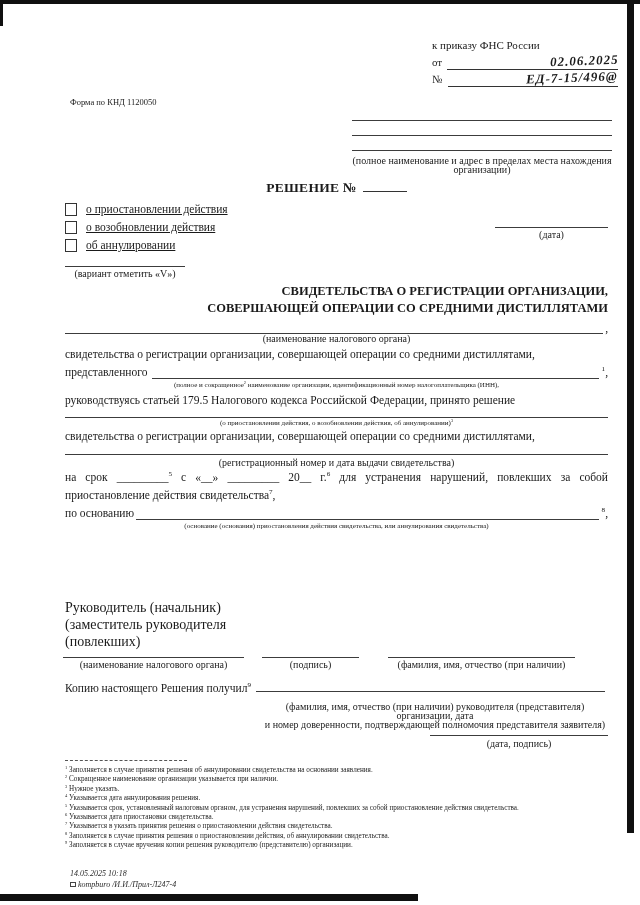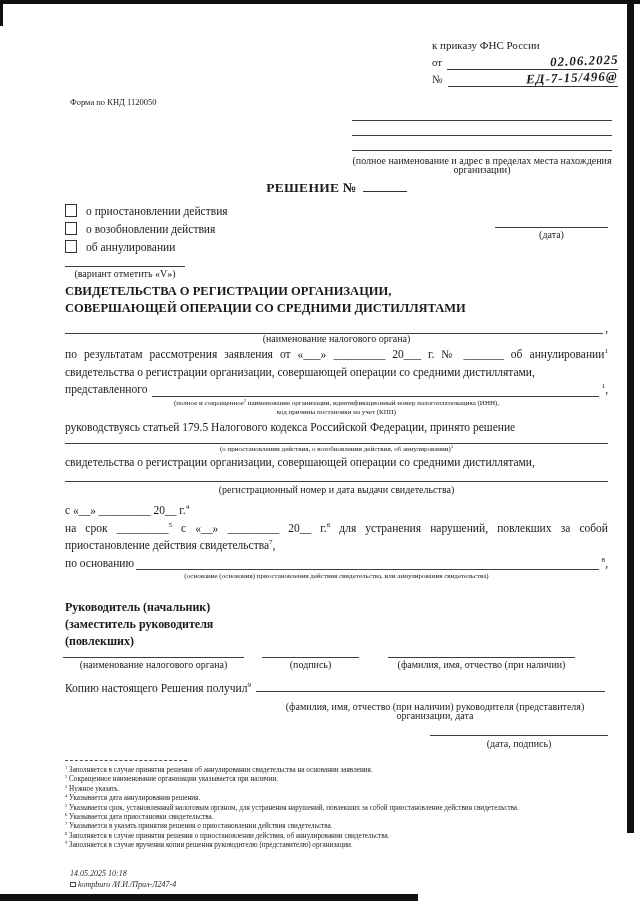--- a/index.html
+++ b/index.html
@@ -31,47 +31,47 @@
 
   .org-lines { left:352px; top:106px; width:260px; }
   .org-lines > div { height:15px; border-bottom:1px solid #3c3c3c; }
   .org-caption { left:352px; top:156px; width:260px; }
 
   .title { left:65px; top:180px; width:543px; text-align:center;
            font-size:13.5px; font-weight:bold; letter-spacing:.3px; }
   .title-blank { display:inline-block; width:44px; border-bottom:1px solid #333; height:3px; margin-left:6px; }
 
   .options { left:65px; top:203px; font-size:11.5px; }
-  .opt-row { display:flex; align-items:flex-end; margin-bottom:4px; height:14px; }
+  .opt-row { display:flex; align-items:flex-start; margin-bottom:4px; height:14px;text-decoration:underline; }
   .cb { width:12px; height:13px; border:1px solid #333; margin-right:9px; flex:none; }
 
   .date-group { left:495px; top:220px; width:113px; }
   .date-group .rule { height:8px; margin-bottom:2px; }
 
   .variant { left:65px; top:263px; }
   .variant .rule { width:120px; height:4px; margin-bottom:2px; }
   .variant .cap { text-align:center; }
 
-  .subject { left:65px; top:283px; width:543px; text-align:left;
+  .subject { left:65px; top:283px; width:543px; text-align:right;
              font-size:12.5px; font-weight:bold; line-height:16.5px; }
 
   .tax-rule-row { left:65px; top:322px; width:543px; display:flex; align-items:flex-end; font-size:11.5px; }
   .tax-rule-row .rule { flex:1; height:10px; margin-right:2px; }
   .tax-caption { left:65px; top:334px; width:543px; }
 
   .main { left:65px; top:346px; width:543px; font-size:11.5px; line-height:17.6px; }
   .jl { text-align:justify; text-align-last:justify; }
   .fl { display:flex; align-items:flex-end; }
   .grow { flex:1; border-bottom:1px solid #3c3c3c; margin:0 3px 2px 5px; }
   .capline { text-align:center; font-size:7px; line-height:9px; }
   .rule-h8 { height:8px; border-bottom:1px solid #3c3c3c; margin-bottom:1px; }
   .reg-cap { text-align:center; font-size:10px; line-height:13px; }
   .mt6 { margin-top:6px; }
 
-  .sigblock { left:65px; top:599px; width:543px; font-size:12px; line-height:17px;font-weight:bold; }
+  .sigblock { left:65px; top:599px; width:543px; font-size:14px; line-height:17px; }
   .sig-group { position:absolute; text-align:center; }
   .sig-group .rule { height:8px; margin-bottom:2px; }
   .sig-org  { left:63px;  top:650px; width:181px; }
   .sig-sign { left:262px; top:650px; width:97px; }
   .sig-name { left:388px; top:650px; width:187px; }
 
   .copy-row { left:65px; top:682px; width:543px; display:flex; align-items:flex-end; font-size:11.5px; }
   .copy-caption { left:262px; top:702px; width:346px; }
   .datesign-rule { left:430px; top:728px; width:178px; height:8px; border-bottom:1px solid #3c3c3c; }
   .datesign-caption { left:430px; top:739px; width:178px; }
@@ -154,46 +154,39 @@
     <div>СОВЕРШАЮЩЕЙ ОПЕРАЦИИ СО СРЕДНИМИ ДИСТИЛЛЯТАМИ</div>
   </div>
 
   <div class="abs tax-rule-row">
     <span class="rule"></span>
     <span>,</span>
   </div>
   <div class="abs tax-caption cap">(наименование налогового органа)</div>
 
   <div class="abs main">
-    <div class="jl">
-      <span>по результатам рассмотрения заявления от «___» _________ 20___ г. № _______ об аннулировании</span><sup>1</sup>
-    </div>
     <div>свидетельства о регистрации организации, совершающей операции со средними дистиллятами,</div>
     <div class="fl">
       <span>представленного</span>
       <span class="grow"></span>
       <span><sup>1</sup><span>,</span></span>
     </div>
     <div class="capline">
       <div>
         <span>(полное и сокращенное</span><sup>2</sup><span> наименование организации, идентификационный номер налогоплательщика (ИНН),</span>
       </div>
-      <div>код причины постановки на учет (КПП)</div>
     </div>
     <div style="margin-top:2px;">руководствуясь статьей 179.5 Налогового кодекса Российской Федерации, принято решение</div>
     <div class="rule-h8"></div>
     <div class="capline">
       <span>(о приостановлении действия, о возобновлении действия, об аннулировании)</span><sup>3</sup>
     </div>
     <div>свидетельства о регистрации организации, совершающей операции со средними дистиллятами,</div>
     <div class="rule-h8" style="height:10px;"></div>
     <div class="reg-cap">(регистрационный номер и дата выдачи свидетельства)</div>
-    <div class="mt6">
-      <span>с «__» _________ 20__ г.</span><sup>4</sup>
-    </div>
     <div class="jl">
       <span>на срок _________</span><sup>5</sup><span> с «__» _________ 20__ г.</span><sup>6</sup><span> для устранения нарушений, повлекших за собой</span>
     </div>
     <div>
       <span>приостановление действия свидетельства</span><sup>7</sup><span>,</span>
     </div>
     <div class="fl">
       <span>по основанию</span>
       <span class="grow" style="margin-left:2px;"></span>
       <span><sup>8</sup><span>,</span></span>
@@ -219,20 +212,21 @@
     <div class="rule"></div>
     <div class="cap">(фамилия, имя, отчество (при наличии)</div>
   </div>
 
   <div class="abs copy-row">
     <span><span>Копию настоящего Решения получил</span><sup>9</sup></span>
     <span class="grow"></span>
   </div>
   <div class="abs copy-caption cap">
     <div>(фамилия, имя, отчество (при наличии) руководителя (представителя) организации, дата</div>
+    <div>и номер доверенности, подтверждающей полномочия представителя заявителя)</div>
   </div>
   <div class="abs datesign-rule"></div>
   <div class="abs datesign-caption cap">(дата, подпись)</div>
 
   <div class="abs fn-divider"></div>
   <div class="abs footnotes">
     <div class="fn"><sup>1</sup> <span>Заполняется в случае принятия решения об аннулировании свидетельства на основании заявления.</span></div>
     <div class="fn"><sup>2</sup> <span>Сокращенное наименование организации указывается при наличии.</span></div>
     <div class="fn"><sup>3</sup> <span>Нужное указать.</span></div>
     <div class="fn"><sup>4</sup> <span>Указывается дата аннулирования решения.</span></div>

